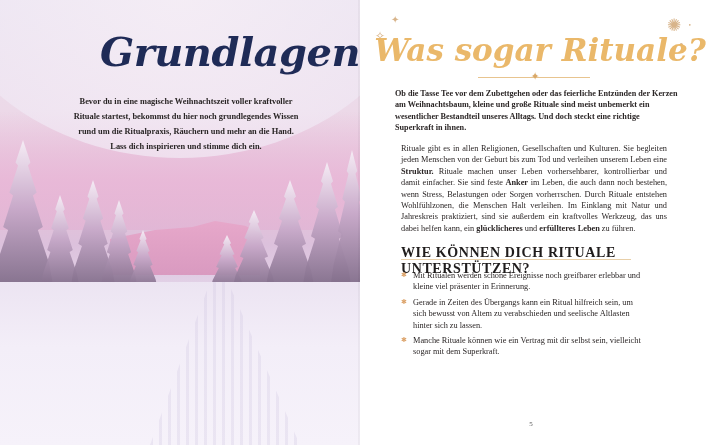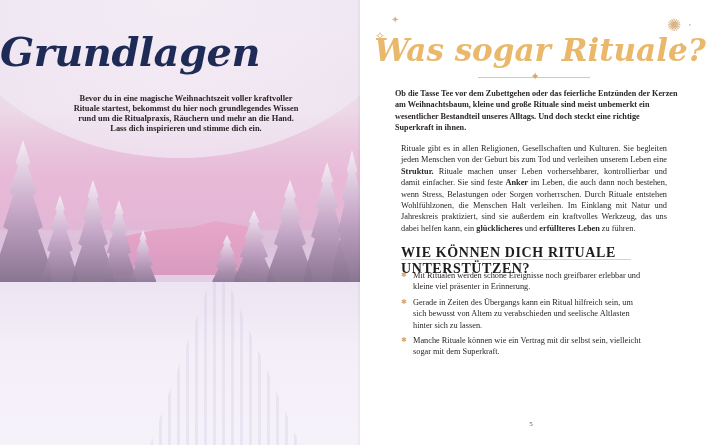--- a/index.html
+++ b/index.html
@@ -37,27 +37,27 @@
     position: absolute; left: 150px; top: 282px; width: 150px; height: 163px;
     background: repeating-linear-gradient(90deg, rgba(200,190,220,0.25) 0 3px, rgba(255,255,255,0) 3px 9px);
     clip-path: polygon(40% 0, 52% 0, 100% 100%, 0 100%);
   }
   .arc-overlay {
     position: absolute; left: -70px; top: -250px; width: 500px; height: 408px;
     border-radius: 50%;
     background: radial-gradient(ellipse at 50% 60%, rgba(246,238,246,0.85) 0%, rgba(240,232,244,0.7) 60%, rgba(238,230,244,0.55) 100%);
   }
   .left-title {
-    position: absolute; left: 0; top: 28px; width: 360px; text-align: left;
+    position: absolute; left: 0; top: 28px; width: 360px; text-align: right;
     font-family: "DejaVu Serif", serif; font-style: italic; font-weight: bold;
     font-size: 40px; color: #1f2b57; letter-spacing: -0.5px;
   }
   .left-intro {
     position: absolute; left: 72px; top: 94px; width: 228px; text-align: center;
-    font-family: "Liberation Serif", serif; font-weight: bold; font-size: 8.4px; line-height: 10px;
+    font-family: "Liberation Serif", serif; font-weight: bold; font-size: 8.4px; line-height: 15px;
     color: #2a2626;
   }
 
   
   .gutter {
     position: absolute; left: 358px; top: 0; width: 10px; height: 445px;
     background: linear-gradient(90deg, rgba(0,0,0,0.04), rgba(0,0,0,0));
   }
 
   

